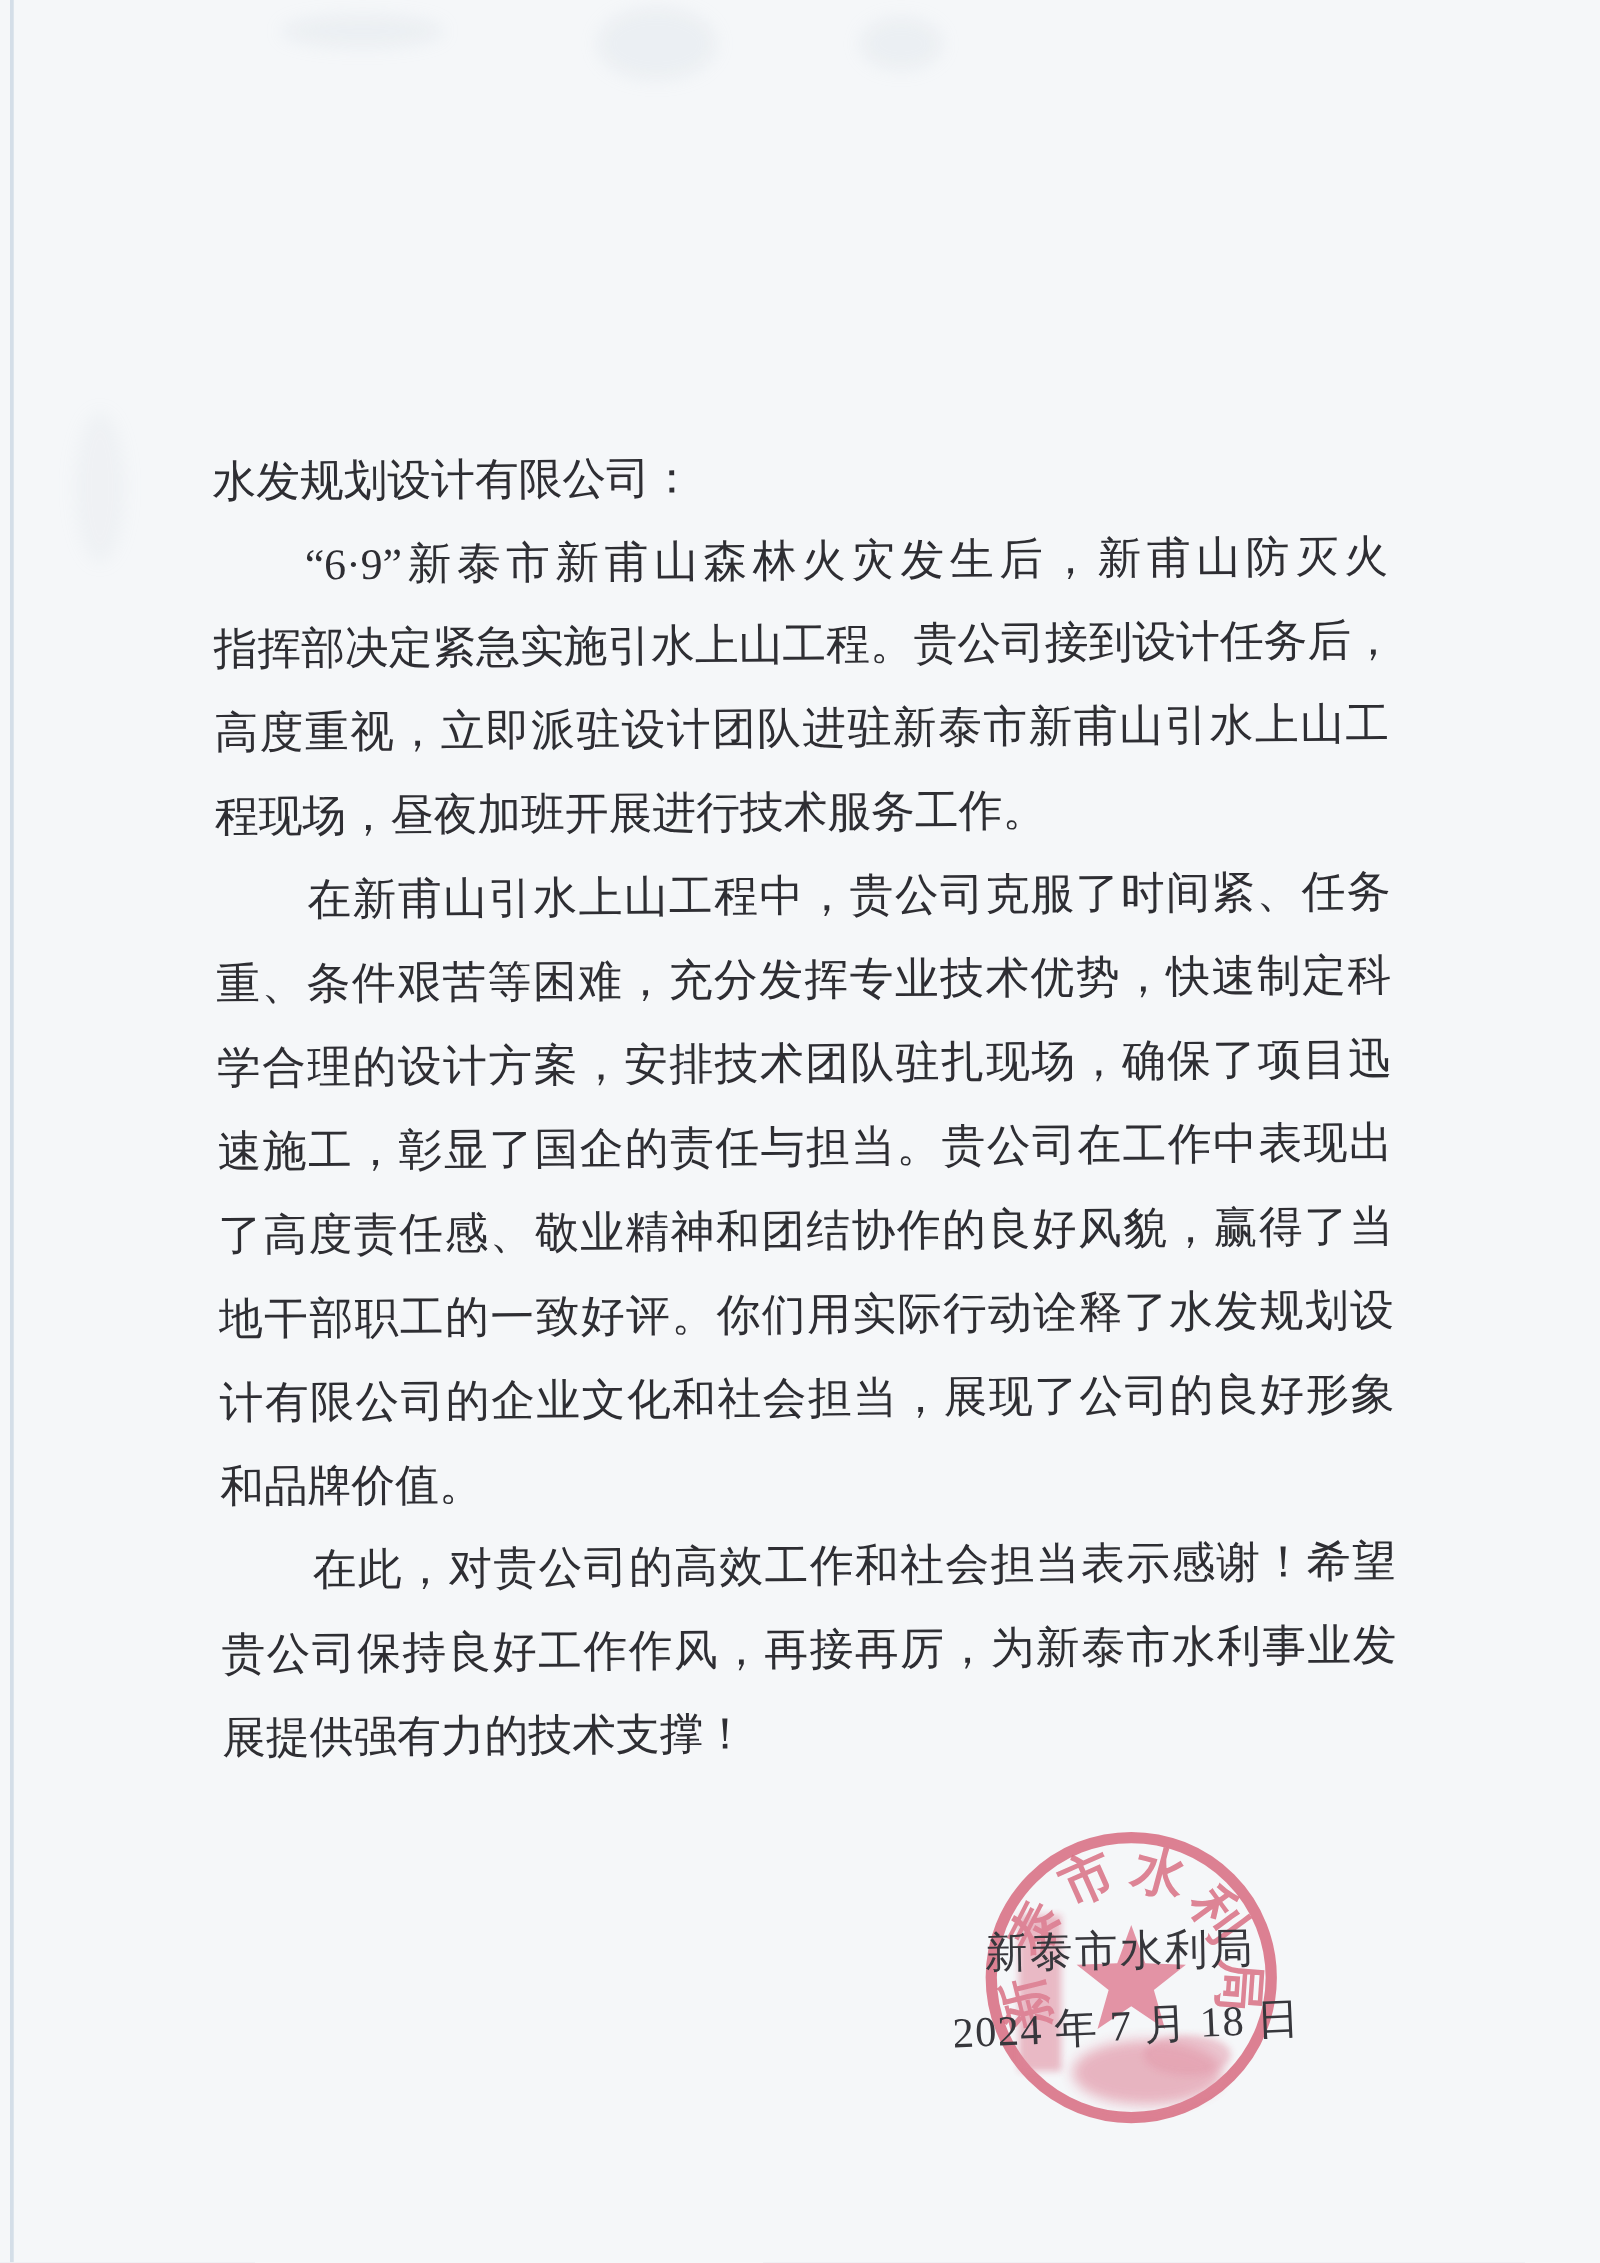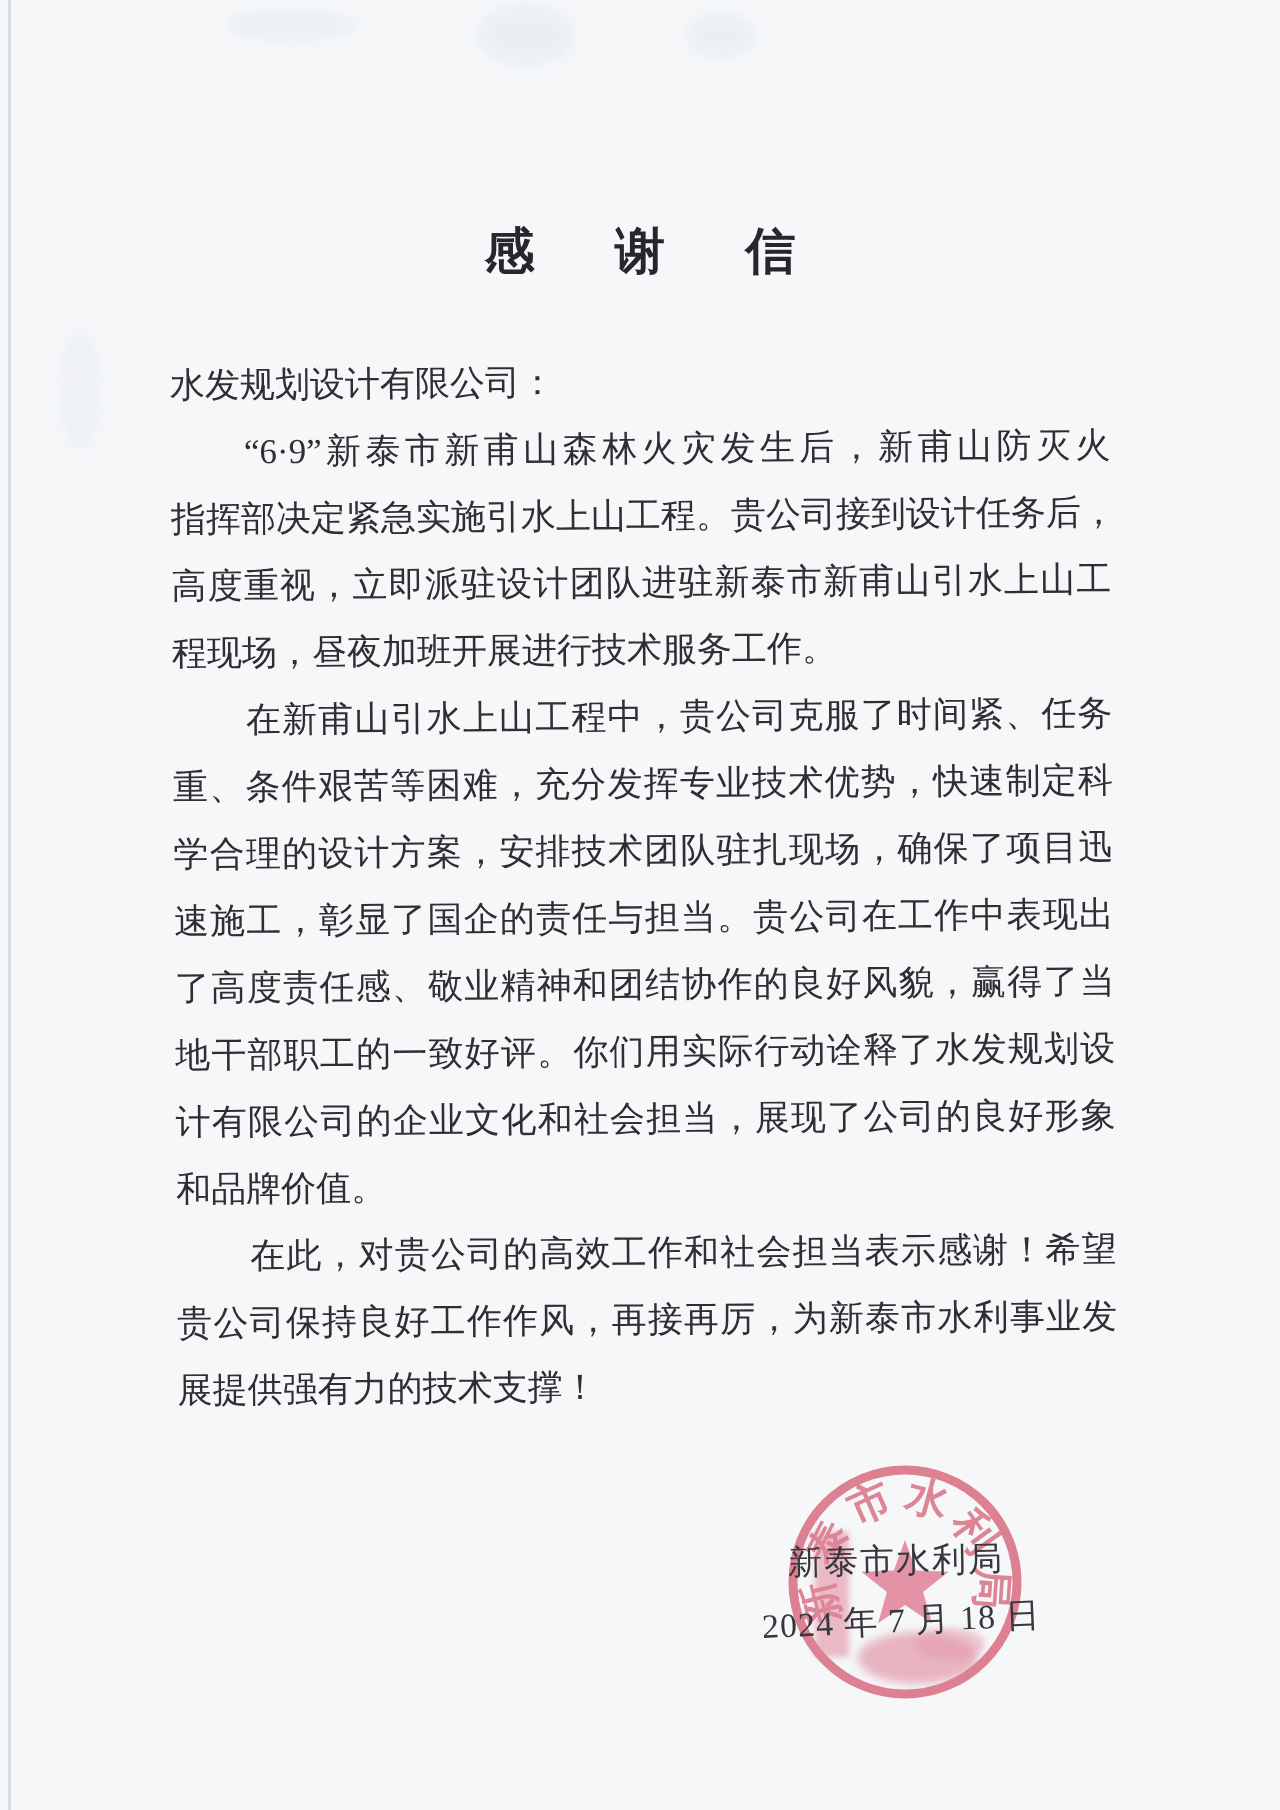--- a/index.html
+++ b/index.html
@@ -67,21 +67,20 @@
 <body>
 
 <div class="page">
 
   <div class="edge-line"></div>
   <div class="smudge s1"></div>
   <div class="smudge s2"></div>
   <div class="smudge s3"></div>
   <div class="smudge s4"></div>
 
-  <div class="title">感 谢 信</div>
 
   <div class="letter">
     <div class="greeting">水发规划设计有限公司：</div>
     <div>
         <div class="line first">“6·9”新泰市新甫山森林火灾发生后，新甫山防灭火</div>
         <div class="line">指挥部决定紧急实施引水上山工程。贵公司接到设计任务后，</div>
         <div class="line">高度重视，立即派驻设计团队进驻新泰市新甫山引水上山工</div>
         <div class="line last">程现场，昼夜加班开展进行技术服务工作。</div>
         <div class="line first">在新甫山引水上山工程中，贵公司克服了时间紧、任务</div>
         <div class="line">重、条件艰苦等困难，充分发挥专业技术优势，快速制定科</div>

